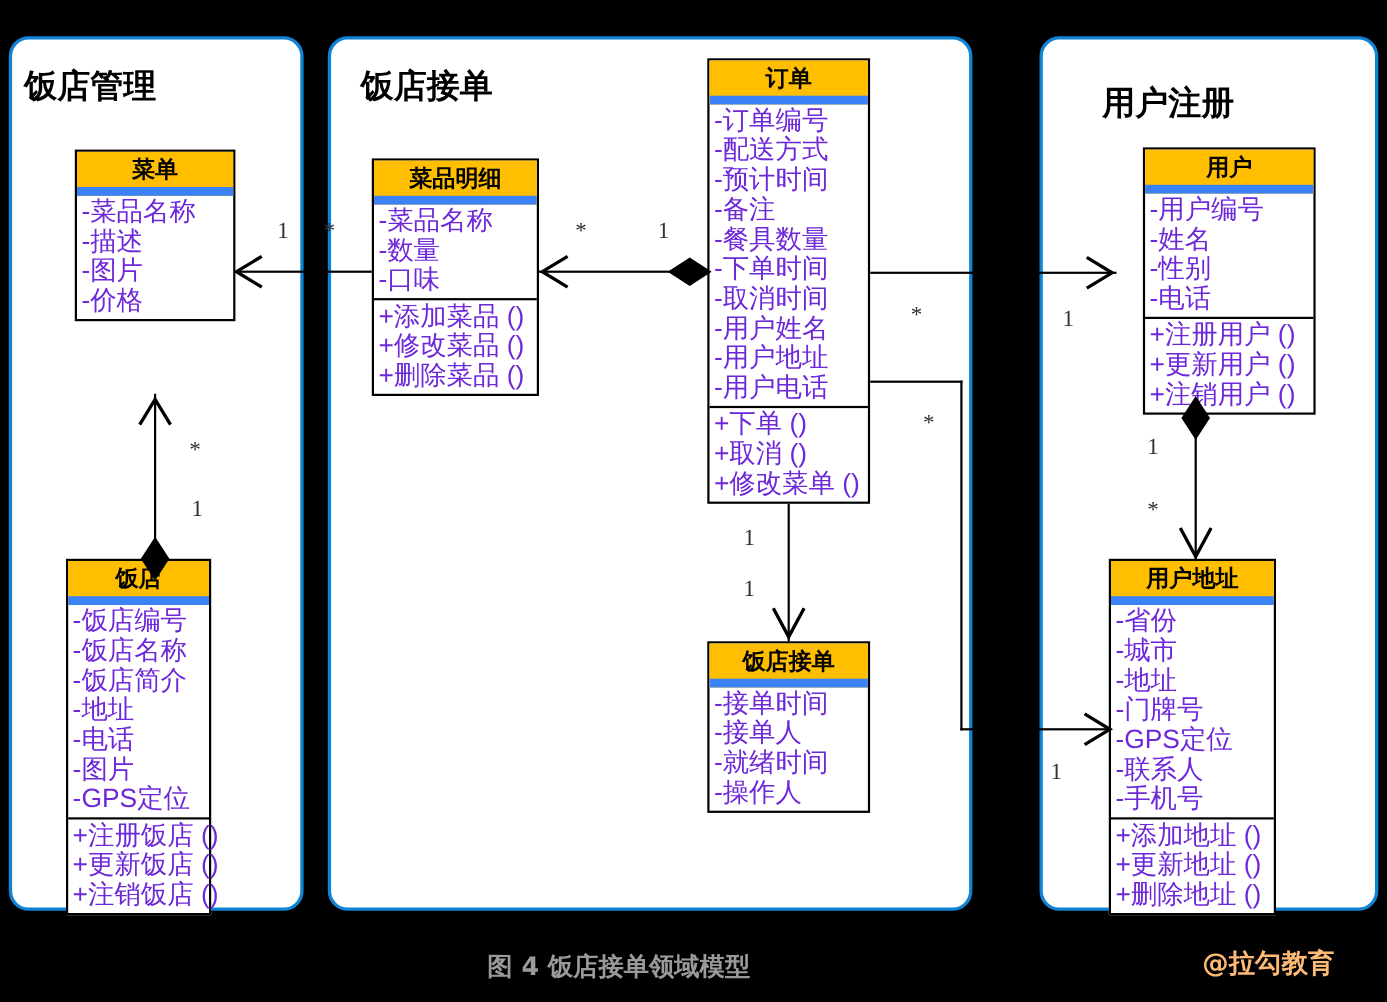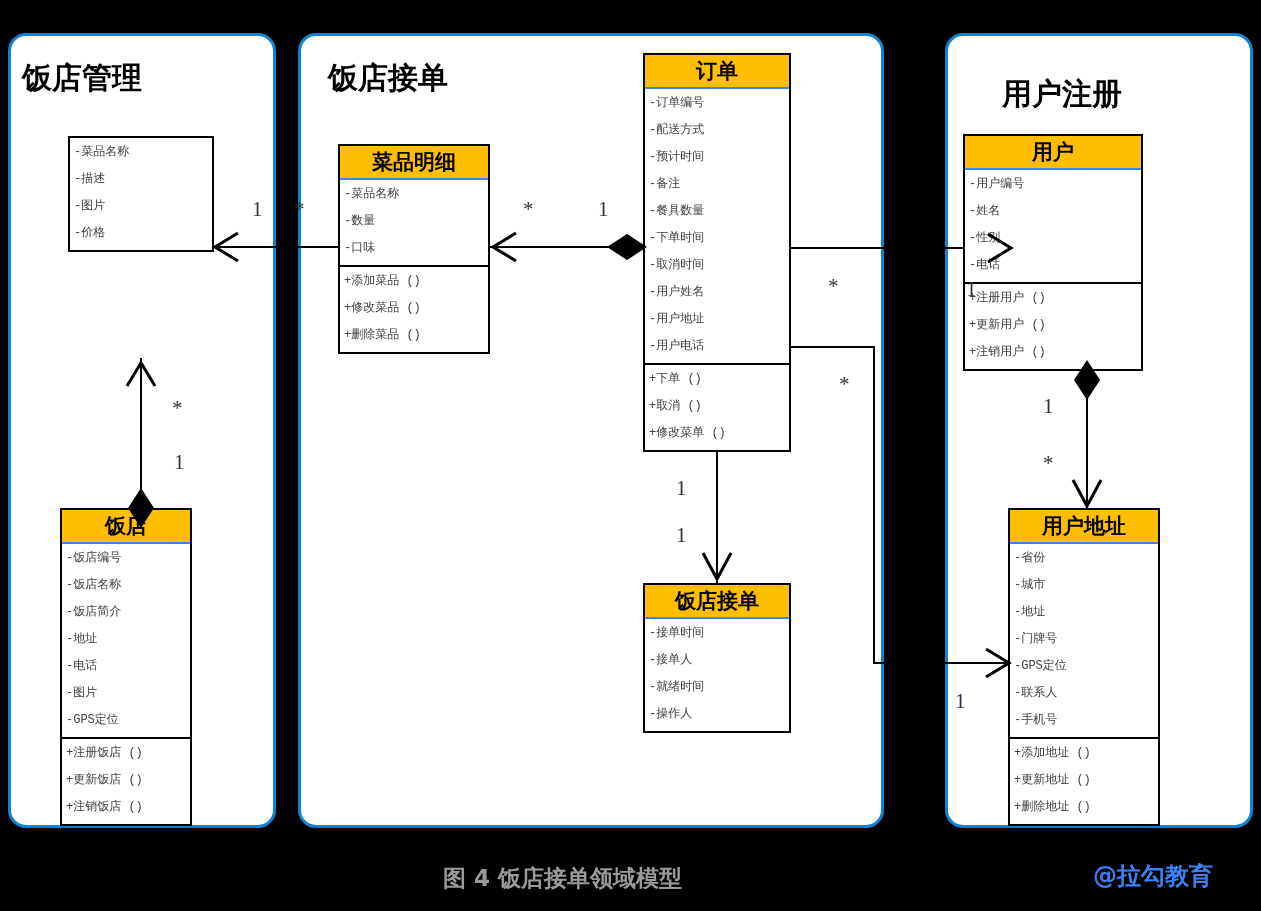--- a/index.html
+++ b/index.html
@@ -36,41 +36,41 @@
   
   .cls {
     position: absolute;
     background: #ffffff;
     border: 2px solid #000000;
     box-sizing: border-box;
     z-index: 6;
   }
   .cls-name {
     background: #ffbf00;
-    border-bottom: 2px solid #3b82f6;
+    border-bottom: 8px solid #3b82f6;
     text-align: center;
     font-weight: bold;
     font-size: 21px;
     line-height: 32px;
     height: 32px;
     color: #000000;
     font-family: "DejaVu Serif", "Liberation Serif", serif;
   }
   .cls-sec {
     padding: 1px 4px 3px 4px;
   }
   .cls-sec + .cls-sec {
     border-top: 2px solid #000000;
   }
   .member {
-    font-size: 12px;
+    font-size: 24px;
     line-height: 27px;
-    color: #404040;
-    white-space: nowrap;
-    font-family: Liberation Mono, monospace;
+    color: #6d28d9;
+    white-space: nowrap;
+    font-family: Liberation Sans, sans-serif;
   }
 
   
   .hline, .vline {
     position: absolute;
     background: #000000;
     z-index: 3;
   }
   .hline { height: 2px; }
   .vline { width: 2px; }
@@ -96,33 +96,34 @@
     font-size: 23px;
     font-weight: bold;
     color: #9a9a9a;
     white-space: nowrap;
   }
   .watermark {
     position: absolute;
     font-family: "DejaVu Sans", "Liberation Sans", sans-serif;
     font-size: 24px;
     font-weight: bold;
-    color: #3b82f6;
+    color: #fdba74;
     white-space: nowrap;
   }
 </style>
 </head>
 <body>
 
 <div id="stage">
 
   <div class="pkg" style="left:8px; top:33px; width:268px; height:795px;"></div>
   <div class="pkg-title" style="left:22px; top:58px;">饭店管理</div>
 
   <div class="cls" style="left:68px; top:136px; width:146px;">
+    <div class="cls-name">菜单</div>
     <div class="cls-sec">
       <div class="member">-菜品名称</div>
       <div class="member">-描述</div>
       <div class="member">-图片</div>
       <div class="member">-价格</div>
     </div>
   </div>
 
   <div class="cls" style="left:60px; top:508px; width:132px;">
     <div class="cls-name">饭店</div>
@@ -186,21 +187,21 @@
       <div class="member">-接单时间</div>
       <div class="member">-接单人</div>
       <div class="member">-就绪时间</div>
       <div class="member">-操作人</div>
     </div>
   </div>
 
   <div class="pkg" style="left:945px; top:33px; width:308px; height:795px;"></div>
   <div class="pkg-title" style="left:1002px; top:58px;margin-top:16px;">用户注册</div>
 
-  <div class="cls" style="left:963px; top:134px; width:180px;">
+  <div class="cls" style="left:1039px; top:134px; width:157px;">
     <div class="cls-name">用户</div>
     <div class="cls-sec">
       <div class="member">-用户编号</div>
       <div class="member">-姓名</div>
       <div class="member">-性别</div>
       <div class="member">-电话</div>
     </div>
     <div class="cls-sec">
       <div class="member">+注册用户 ()</div>
       <div class="member">+更新用户 ()</div>

